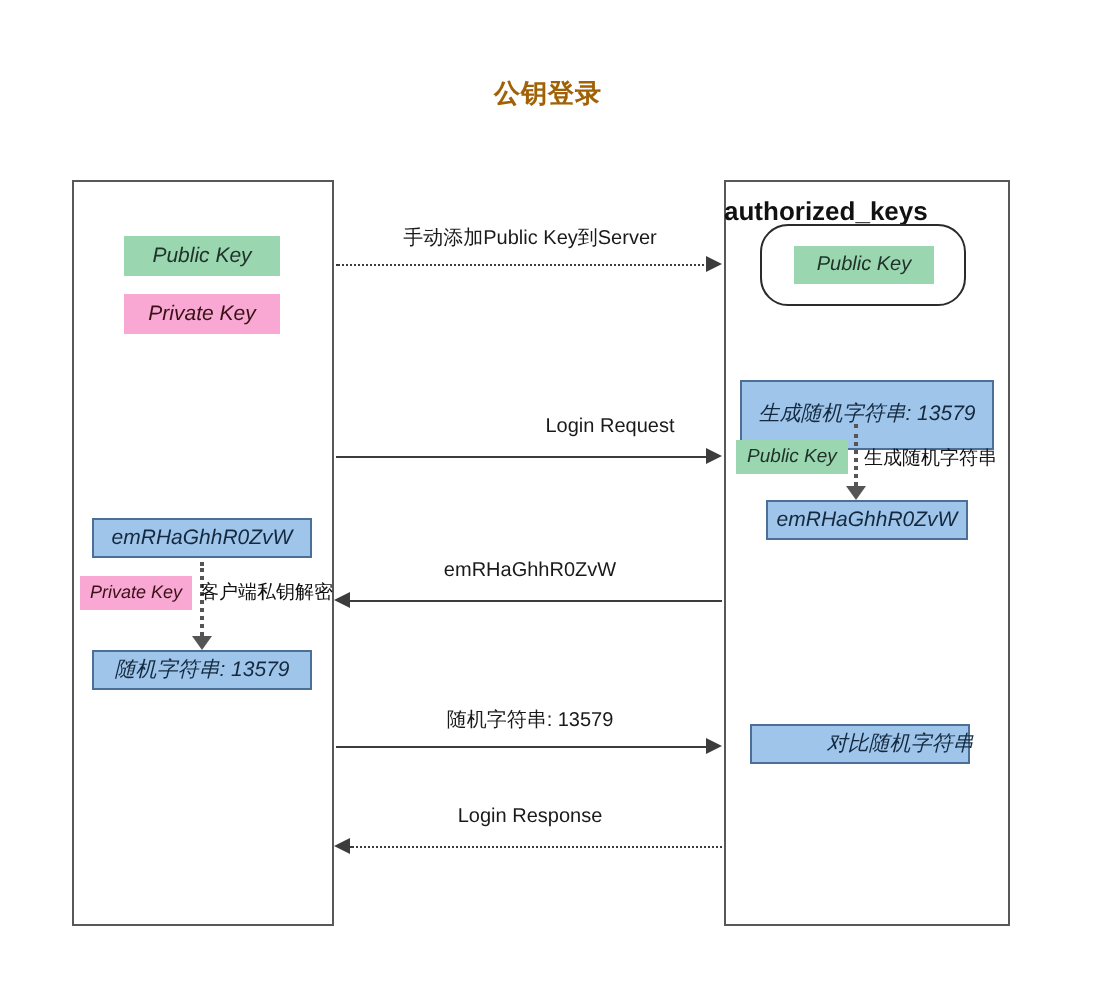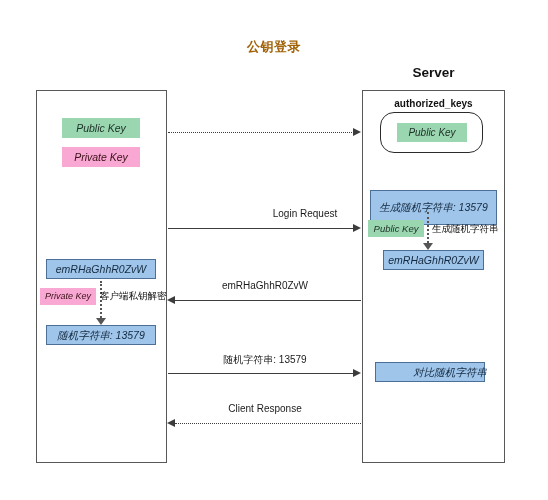--- a/index.html
+++ b/index.html
@@ -86,22 +86,22 @@
 
   
   #server-random-box  { left: 370px; top: 190px; width: 127px; height: 35px; }
   #server-public-key  { left: 368px; top: 220px; width: 56px;  height: 17px; font-size: 9.5px;}
   #server-cipher-box  { left: 383px; top: 250px; width: 101px; height: 20px; }
   #server-compare-box { left: 375px; top: 362px; width: 110px; height: 20px; padding-left: 40px; }
 
   
   #authorized-keys-title {
     left: 362px; top: 98px; width: 143px;
-    text-align: center;
-    font-size: 10px;
+    text-align: left;
+    font-size: 13px;
     font-weight: bold;
     color: #111111;
   }
   #authorized-keys-box {
     left: 380px; top: 112px; width: 103px; height: 41px;
     border: 1.5px solid #2b2b2b;
     border-radius: 14px;
     background: #ffffff;
     box-sizing: border-box;
   }
@@ -195,21 +195,20 @@
   #msg5-head { left: 167px; top: 418.5px; }
   #msg5-label { left: 168px; top: 403px; width: 194px; }
 </style>
 </head>
 <body>
 
 <div id="canvas">
 
   <div class="abs" id="diagram-title">公钥登录</div>
 
-  <div class="abs actor-label" id="server-label">Server</div>
 
   <div class="abs lifeline-box" id="client-lifeline"></div>
   <div class="abs lifeline-box" id="server-lifeline"></div>
 
   <div class="abs chip chip-green" id="client-public-key">Public Key</div>
   <div class="abs chip chip-red" id="client-private-key">Private Key</div>
 
   <div class="abs chip chip-blue" id="client-cipher-box">emRHaGhhR0ZvW</div>
   <div class="abs chip chip-red" id="client-privkey-chip">Private Key</div>
 
@@ -230,32 +229,33 @@
 
   <div class="abs v-dotted-arrow" id="server-enc-arrow">
     <div class="stem"></div>
     <div class="head"></div>
   </div>
   <div class="abs inline-note" id="server-enc-note">生成随机字符串</div>
 
   <div class="abs chip chip-blue" id="server-cipher-box">emRHaGhhR0ZvW</div>
   <div class="abs chip chip-blue" id="server-compare-box">对比随机字符串</div>
 
+  <div class="abs msg-label" id="msg1-label">手动添加Public Key到Server</div>
   <div class="abs msg-line msg-dotted" id="msg1-line"></div>
   <div class="abs arrow-head-right" id="msg1-head"></div>
 
   <div class="abs msg-label" id="msg2-label">Login Request</div>
   <div class="abs msg-line msg-solid" id="msg2-line"></div>
   <div class="abs arrow-head-right" id="msg2-head"></div>
 
   <div class="abs msg-label" id="msg3-label">emRHaGhhR0ZvW</div>
   <div class="abs msg-line msg-solid" id="msg3-line"></div>
   <div class="abs arrow-head-left" id="msg3-head"></div>
 
   <div class="abs msg-label" id="msg4-label">随机字符串: 13579</div>
   <div class="abs msg-line msg-solid" id="msg4-line"></div>
   <div class="abs arrow-head-right" id="msg4-head"></div>
 
-  <div class="abs msg-label" id="msg5-label">Client Response</div>
+  <div class="abs msg-label" id="msg5-label">Login Response</div>
   <div class="abs msg-line msg-dotted" id="msg5-line"></div>
   <div class="abs arrow-head-left" id="msg5-head"></div>
 
 </div>
 
 </body></html>

